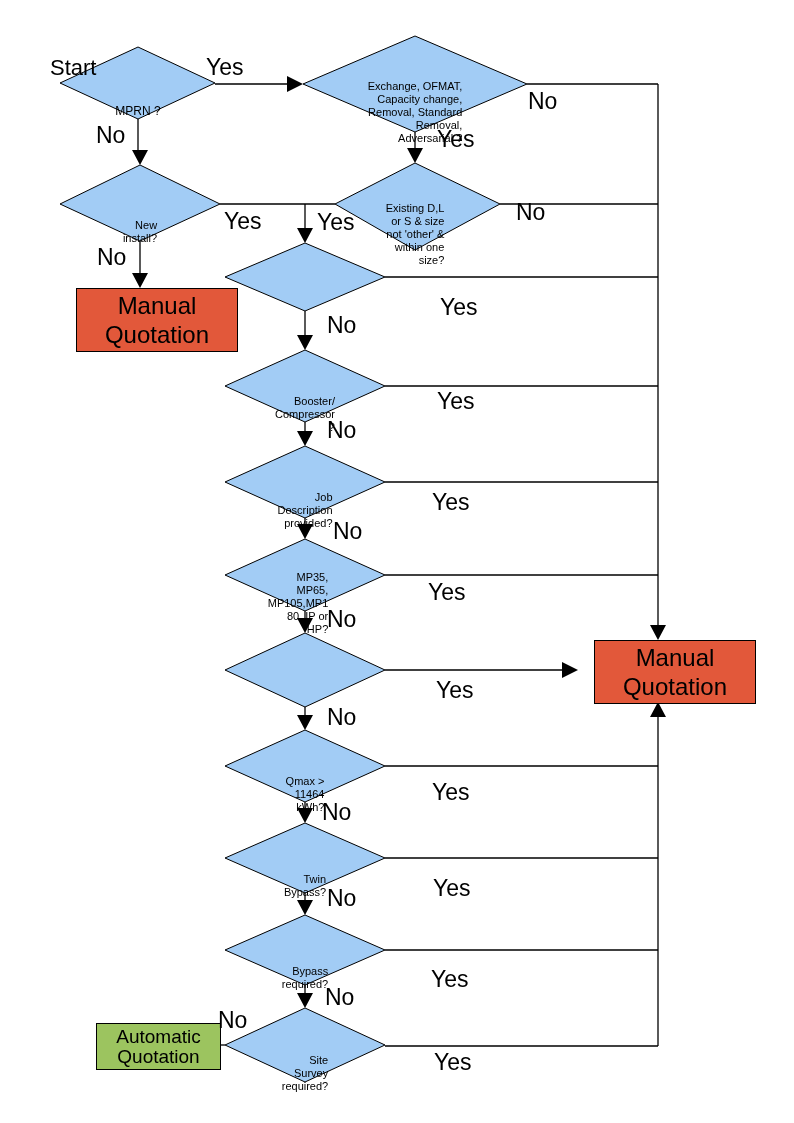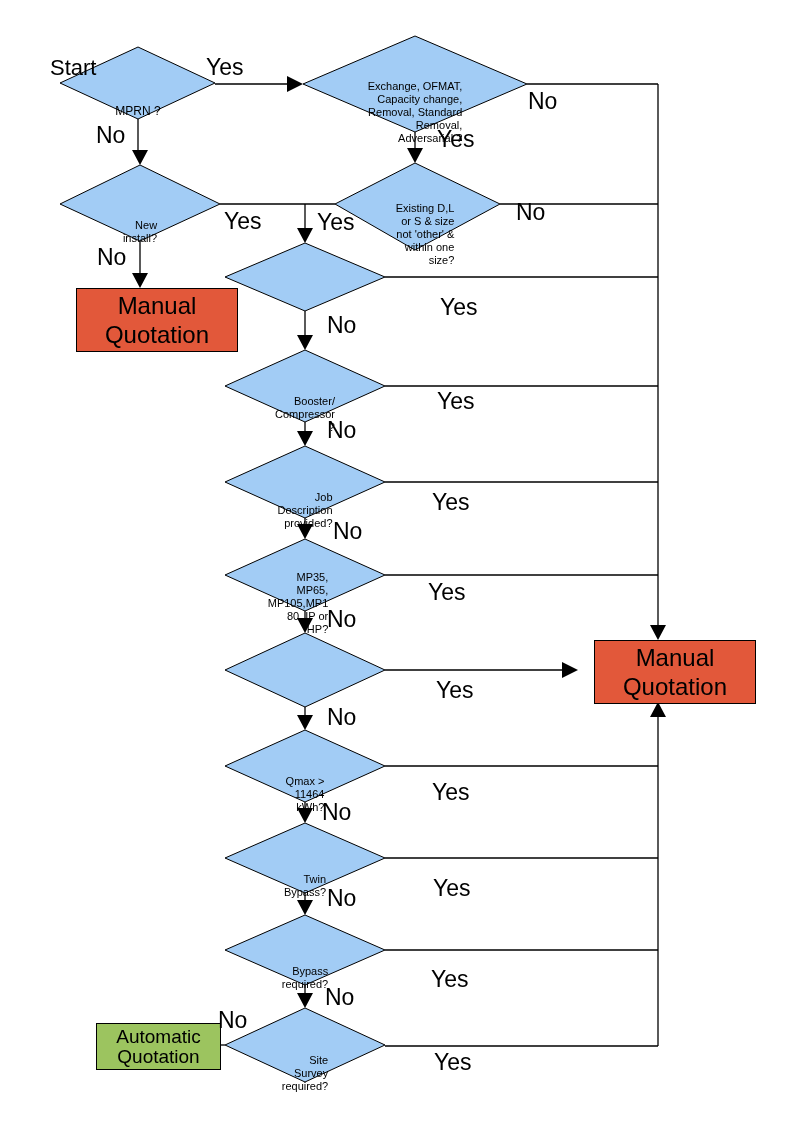--- a/index.html
+++ b/index.html
@@ -97,21 +97,21 @@
   <div class="start-label">Start</div>
 
   <div class="node-text mprn-text" style="left:78px;top:70px;width:120px;height:26px">MPRN ?</div>
   <div class="node-text" style="left:340px;top:52px;width:150px;height:64px">Exchange, OFMAT,
 Capacity change,
 Removal, Standard
 Removal,
 Adversarial ?</div>
   <div class="node-text" style="left:90px;top:188px;width:100px;height:32px">New
 install?</div>
-  <div class="node-text" style="left:365px;top:175px;width:120px;height:62px">Existing D,L
+  <div class="node-text" style="left:355px;top:175px;width:120px;height:62px">Existing D,L
 or S &amp; size
 not 'other' &amp;
 within one
 size?</div>
   <div class="node-text" style="left:245px;top:366px;width:120px;height:40px">Booster/
 Compressor
 ?</div>
   <div class="node-text" style="left:245px;top:462px;width:120px;height:40px">Job
 Description
 provided?</div>

